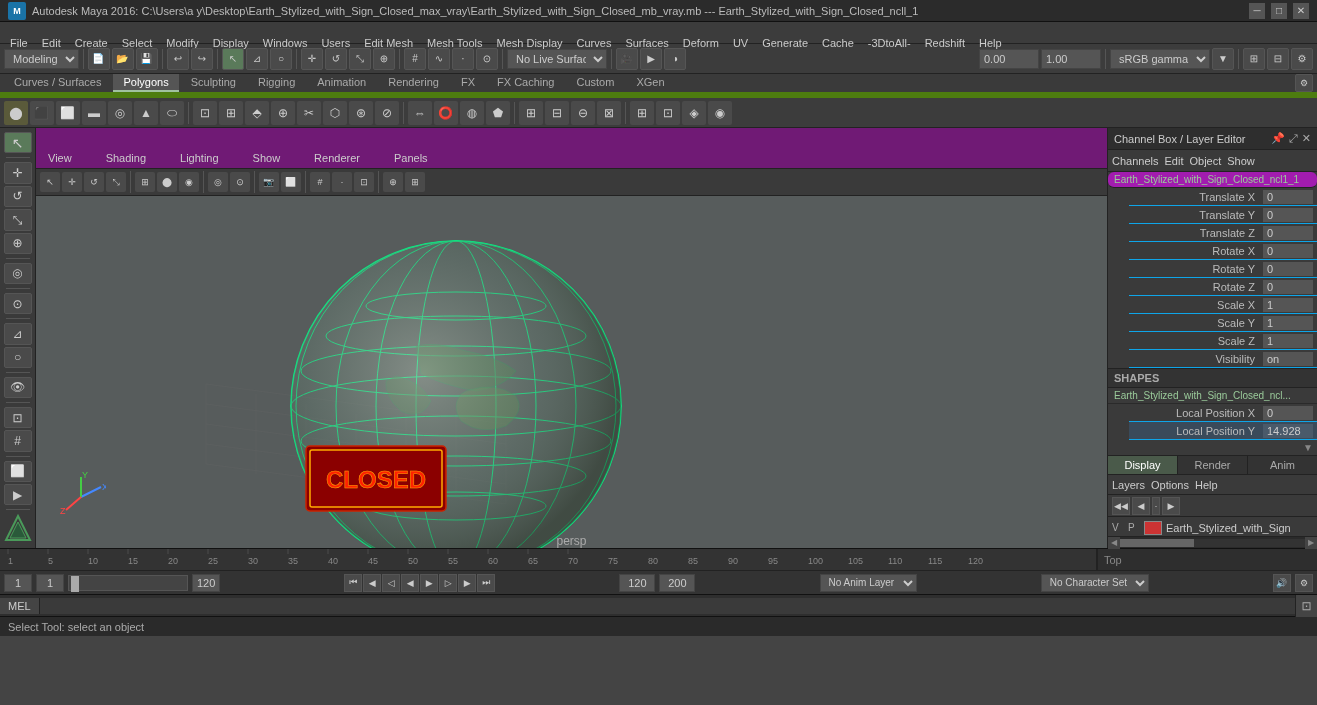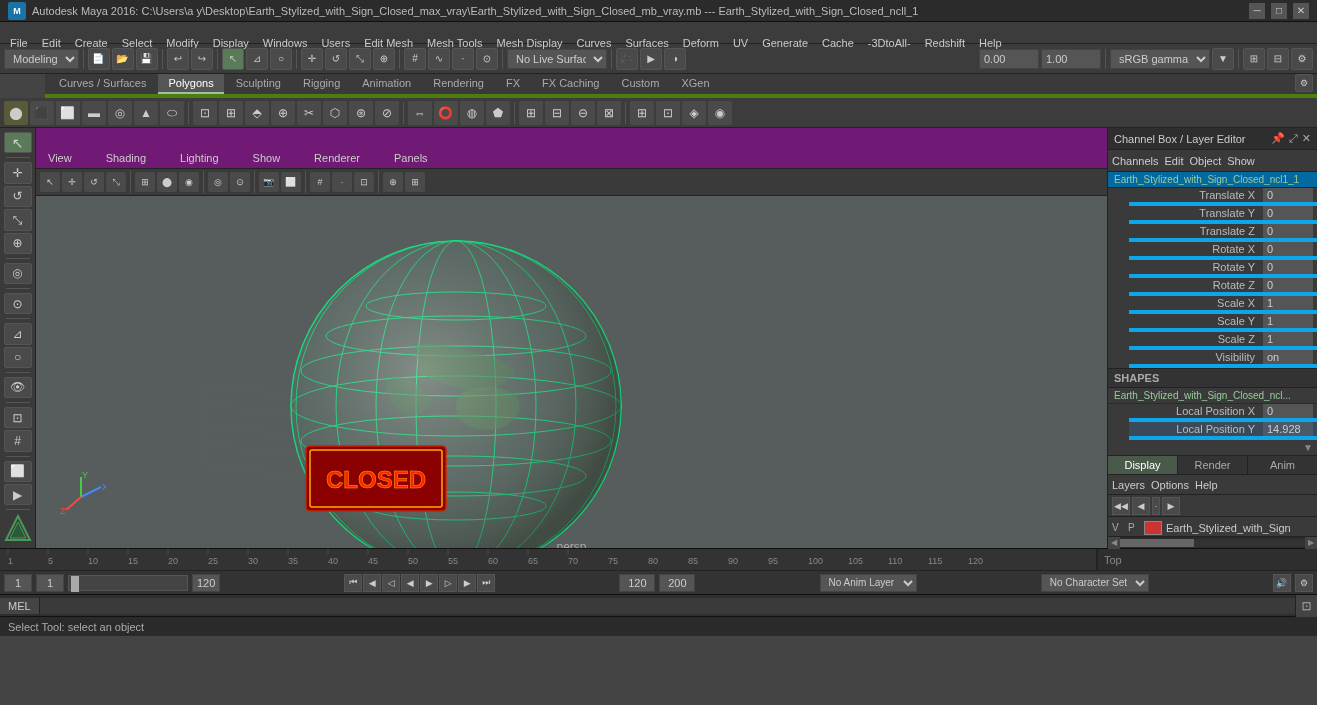--- a/index.html
+++ b/index.html
@@ -129,24 +129,23 @@
       height: 20px;
       width: 60px;
     }
 
     
     #tabs-row {
       background: #3a3a3a;
       height: 24px;
       display: flex;
       align-items: stretch;
-      border-bottom: 4px solid #4d7c0f;
+      border-bottom: 6px solid #4d7c0f;
       padding: 0 4px;
       gap: 2px;
-      margin-left: 45px;
     }
     .tab-item {
       padding: 0 10px;
       display: flex;
       align-items: center;
       cursor: pointer;
       color: #aaa;
       font-size: 11px;
       border-bottom: 2px solid transparent;
     }
@@ -267,36 +266,37 @@
       align-items: center;
       padding: 2px 4px;
       gap: 6px;
       background: #3a3a3a;
       border-bottom: 1px solid #222;
       height: 22px;
     }
     .cb-menu { font-size: 11px; color: #ccc; cursor: pointer; }
 
     #object-name-bar {
-      background: #0369a1;
+      background: #a21caf;
       padding: 2px 6px;
       font-size: 10px;
       color: #9aca9a;
       border-bottom: 1px solid #222;
       white-space: nowrap;
       overflow: hidden;
       text-overflow: ellipsis;
+      border-radius: 6px;
     }
 
     .channel-row {
       display: flex;
       align-items: center;
       height: 18px;
       padding: 0 4px;
-      border-bottom: 4px solid #0ea5e9;
+      border-bottom: 1px solid #0ea5e9;
       margin-left: 21px;
     }
     .channel-name {
       flex: 1;
       font-size: 11px;
       color: #bbb;
       text-align: right;
       padding-right: 8px;
     }
     .channel-value {
@@ -823,21 +823,21 @@
         <svg width="50" height="50" viewBox="0 0 50 50">
           <line x1="25" y1="25" x2="45" y2="15" stroke="#4488ff" stroke-width="2"></line>
           <text x="46" y="18" font-size="9" fill="#4488ff">X</text>
           <line x1="25" y1="25" x2="25" y2="5" stroke="#44cc44" stroke-width="2"></line>
           <text x="26" y="6" font-size="9" fill="#44cc44">Y</text>
           <line x1="25" y1="25" x2="10" y2="38" stroke="#ff4444" stroke-width="2"></line>
           <text x="4" y="42" font-size="9" fill="#ff4444">Z</text>
         </svg>
       </div>
 
-      <div id="viewport-label" style="position:absolute; bottom:10px; left:50%; transform:translateX(-50%); color:#aaa; font-size:12px;">persp</div>
+      <div id="viewport-label" style="position:absolute; bottom:16px; left:50%; transform:translateX(-50%); color:#aaa; font-size:12px;">persp</div>
     </div>
   </div>
 
   <div id="right-panel" style="position:relative;">
 
     <div id="channel-box-header">
       <span id="channel-box-title">Channel Box / Layer Editor</span>
       <div id="channel-box-controls">
         <button class="cb-ctrl-btn">📌</button>
         <button class="cb-ctrl-btn">⤢</button>

